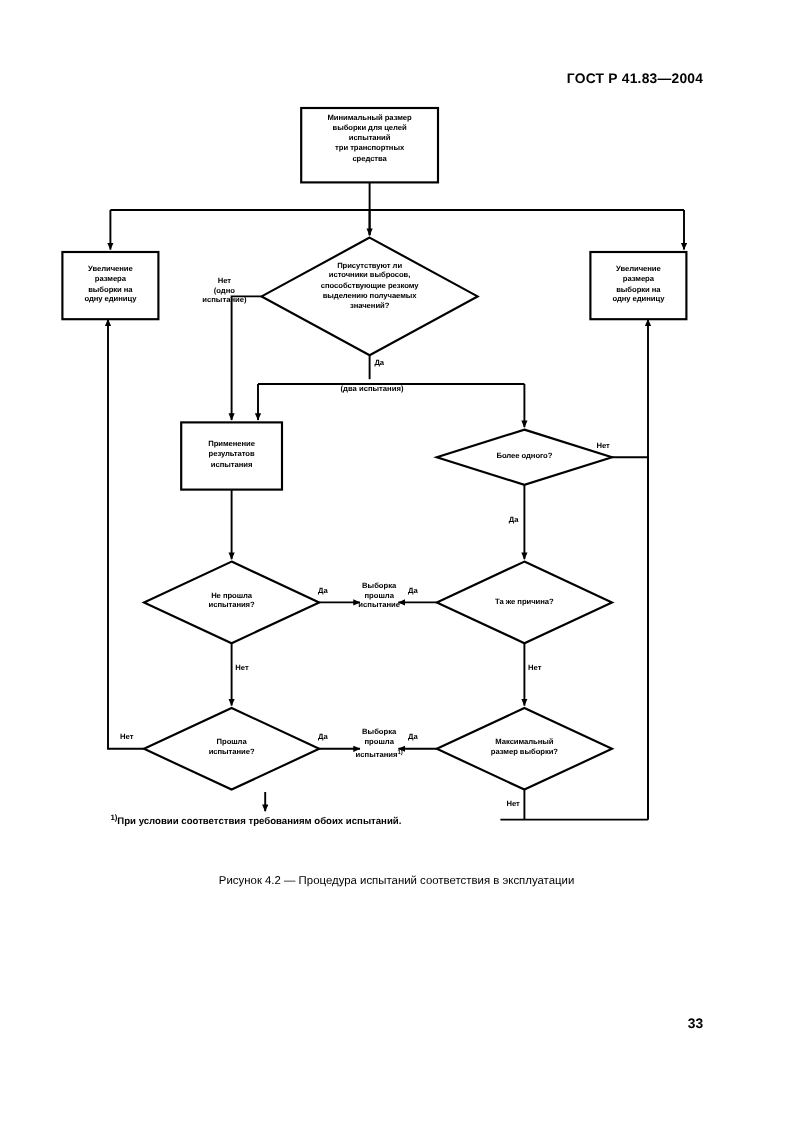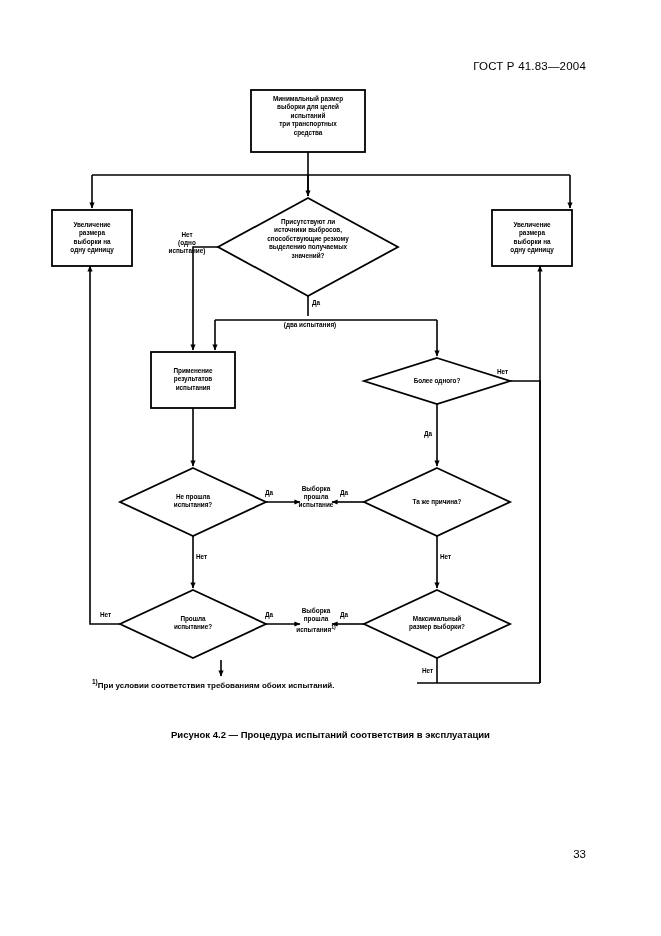--- a/index.html
+++ b/index.html
@@ -19,41 +19,40 @@
     position: absolute;
     left: 0; top: 0;
     width: 661px;
     height: 936px;
   }
   .doc-header {
     position: absolute;
     right: 75px;
     top: 60px;
     font-size: 11.5px;
-    font-weight: normal;
+    font-weight: bold;
     letter-spacing: 0.2px;
     white-space: nowrap;
   }
   .page-number {
     position: absolute;
     right: 75px;
     top: 848px;
     font-size: 11.5px;
-    font-weight: normal;
+    font-weight: bold;
     margin-left: 32px;
   }
   .figure-caption {
     position: absolute;
     left: 0;
     top: 728px;
     width: 661px;
     text-align: center;
     font-size: 9.5px;
     line-height: 13.5px;
-    font-weight: bold;
   }
   .footnote {
     position: absolute;
     left: 92px;
     top: 678px;
     font-size: 8px;
     font-weight: bold;
     white-space: nowrap;
   }
   .footnote sup {

